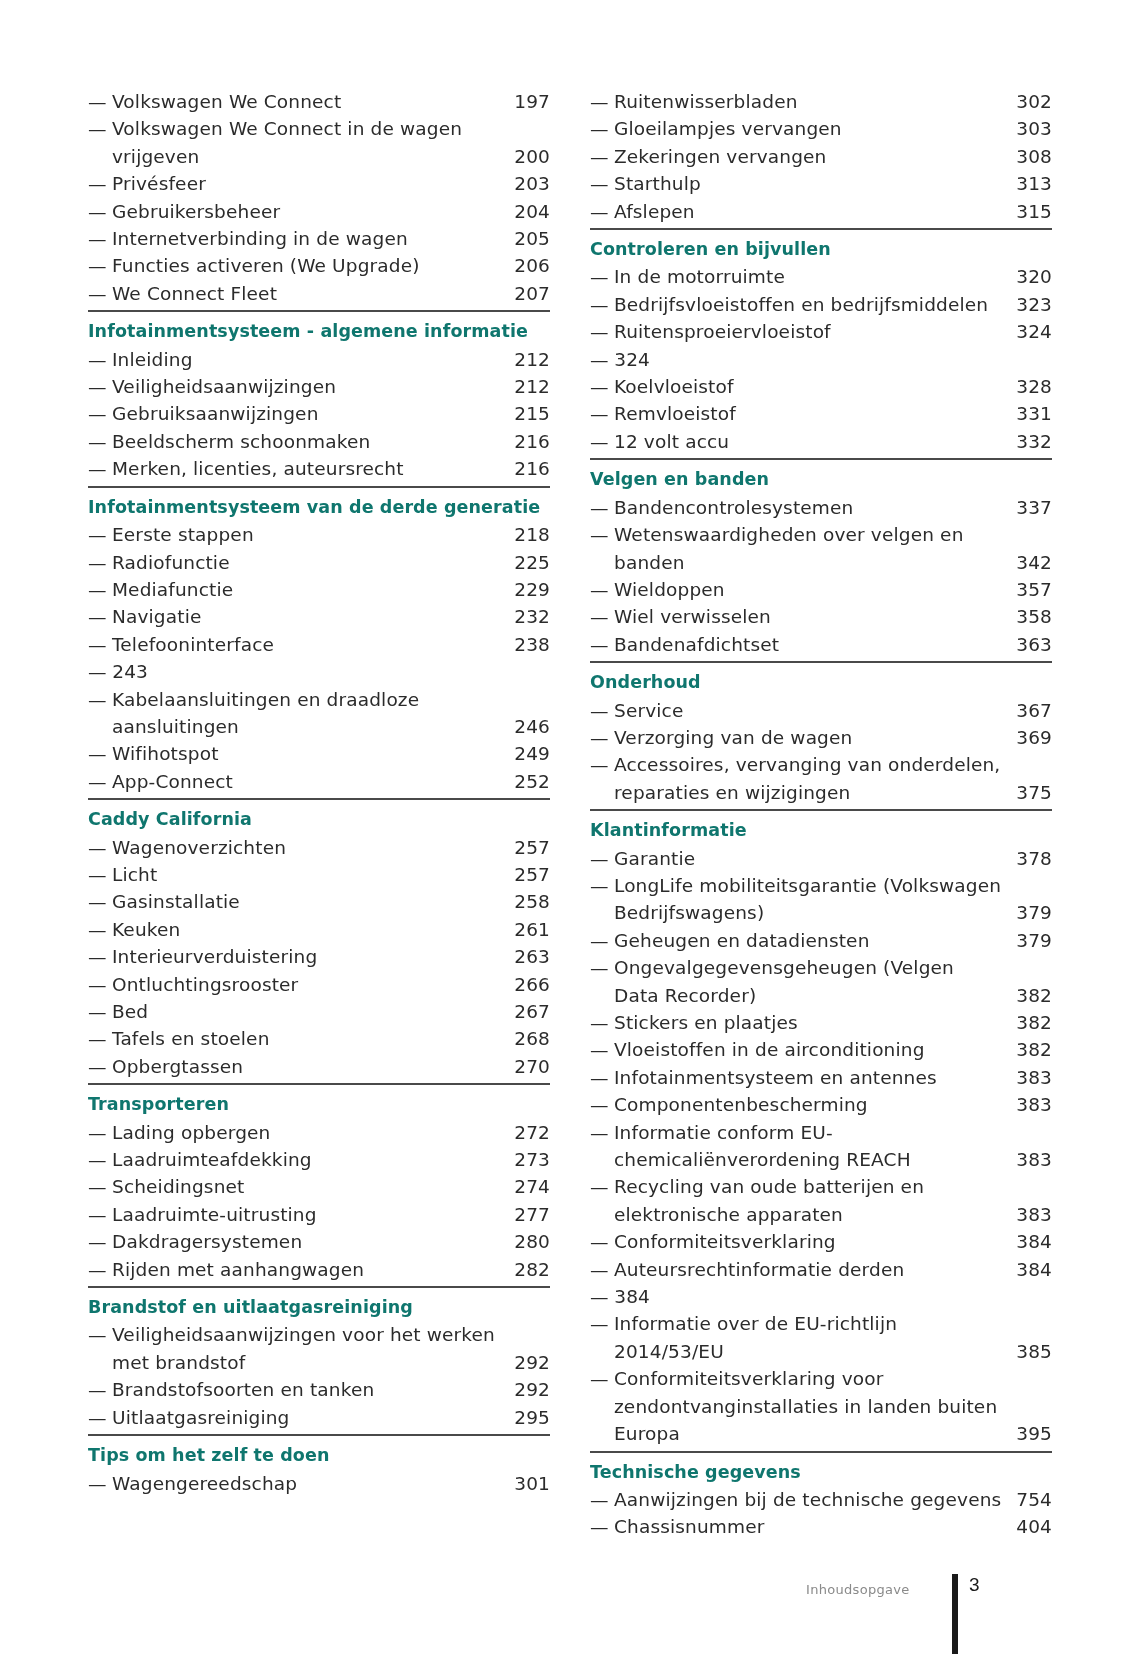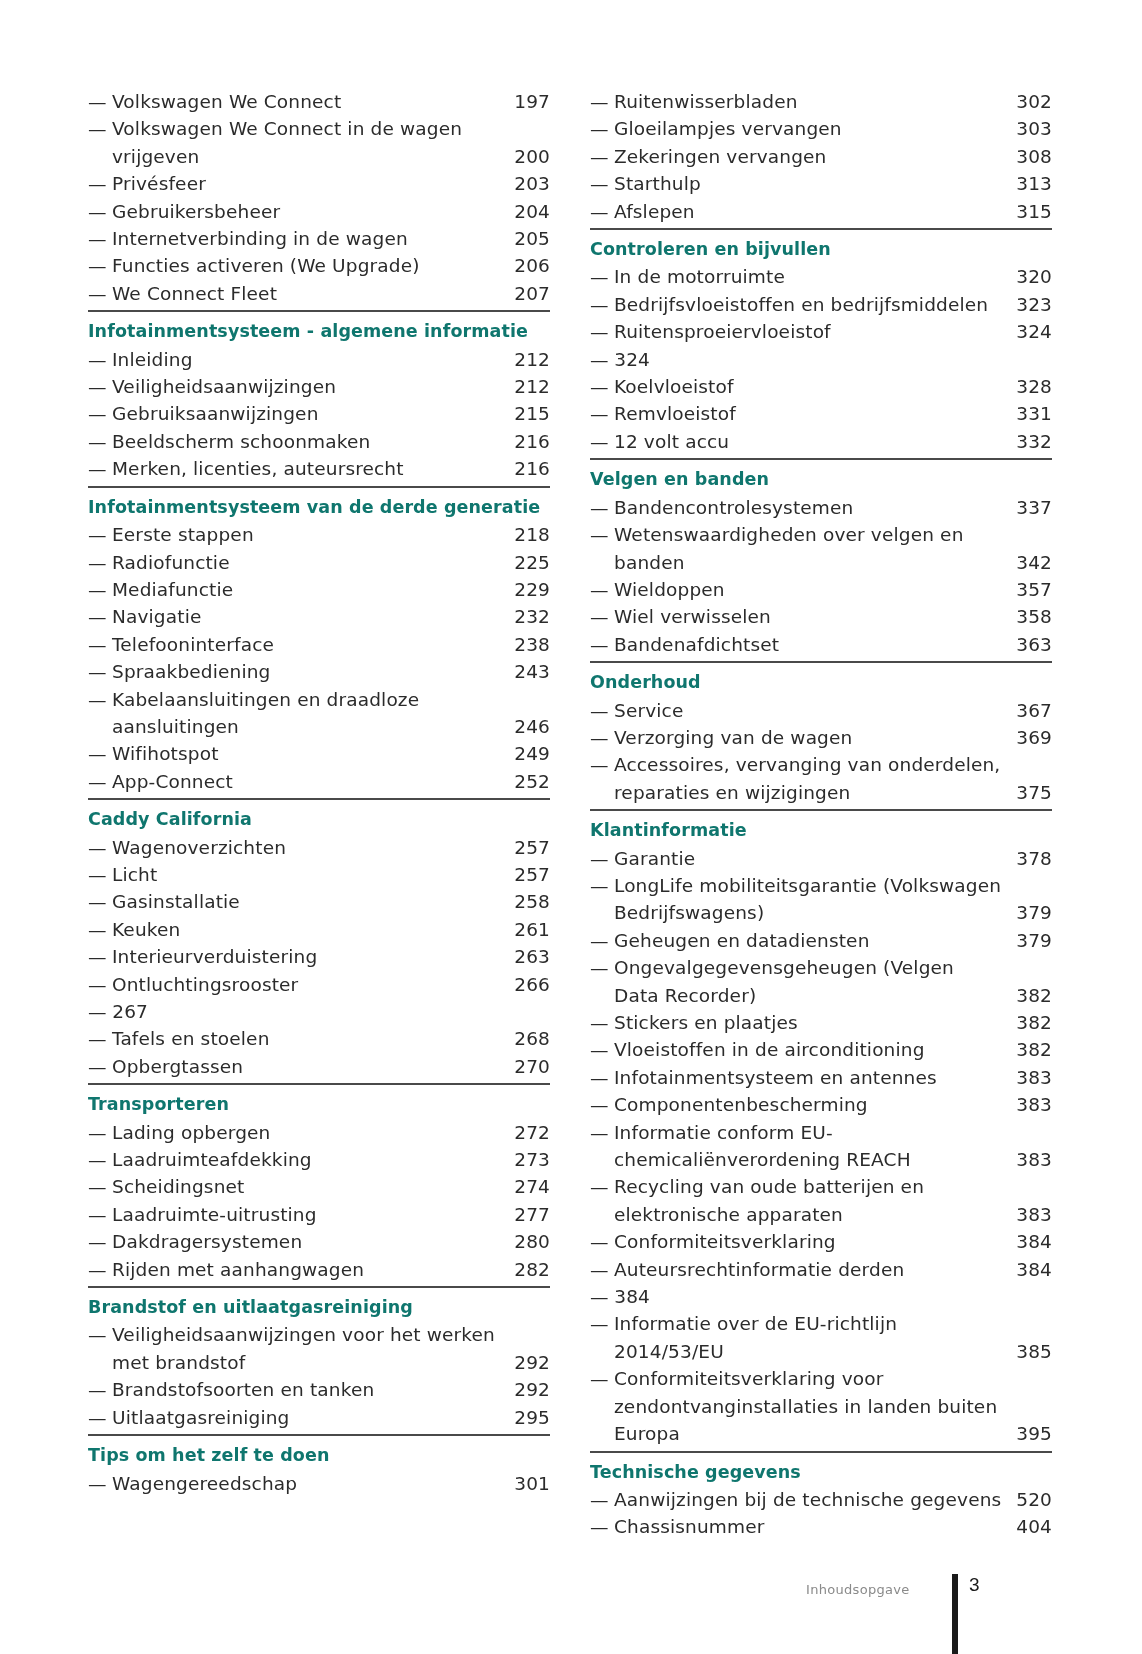--- a/index.html
+++ b/index.html
@@ -116,21 +116,20 @@
         <span class="label">Navigatie</span>
         <span class="page">232</span>
       </div>
       <div class="entry">
         <span class="dash">—</span>
         <span class="label">Telefooninterface</span>
         <span class="page">238</span>
       </div>
       <div class="entry">
         <span class="dash">—</span>
-        <span class="label">Spraakbediening</span>
         <span class="page">243</span>
       </div>
       <div class="entry">
         <span class="dash">—</span>
         <span class="label">Kabelaansluitingen en draadloze aansluitingen</span>
         <span class="page">246</span>
       </div>
       <div class="entry">
         <span class="dash">—</span>
         <span class="label">Wifihotspot</span>
@@ -169,20 +168,21 @@
         <span class="label">Interieurverduistering</span>
         <span class="page">263</span>
       </div>
       <div class="entry">
         <span class="dash">—</span>
         <span class="label">Ontluchtingsrooster</span>
         <span class="page">266</span>
       </div>
       <div class="entry">
         <span class="dash">—</span>
+        <span class="label">Bed</span>
         <span class="page">267</span>
       </div>
       <div class="entry">
         <span class="dash">—</span>
         <span class="label">Tafels en stoelen</span>
         <span class="page">268</span>
       </div>
       <div class="entry">
         <span class="dash">—</span>
         <span class="label">Opbergtassen</span>
@@ -435,21 +435,21 @@
         <span class="dash">—</span>
         <span class="label">Conformiteitsverklaring voor zendontvanginstallaties in landen buiten Europa</span>
         <span class="page">395</span>
       </div>
     </div>
     <div class="section last">
       <div class="section-title">Technische gegevens</div>
       <div class="entry">
         <span class="dash">—</span>
         <span class="label">Aanwijzingen bij de technische gegevens</span>
-        <span class="page">520</span>
+        <span class="page">754</span>
       </div>
       <div class="entry">
         <span class="dash">—</span>
         <span class="label">Chassisnummer</span>
         <span class="page">404</span>
       </div>
     </div>
   </div>
 
 <div class="footer-label">Inhoudsopgave</div>

